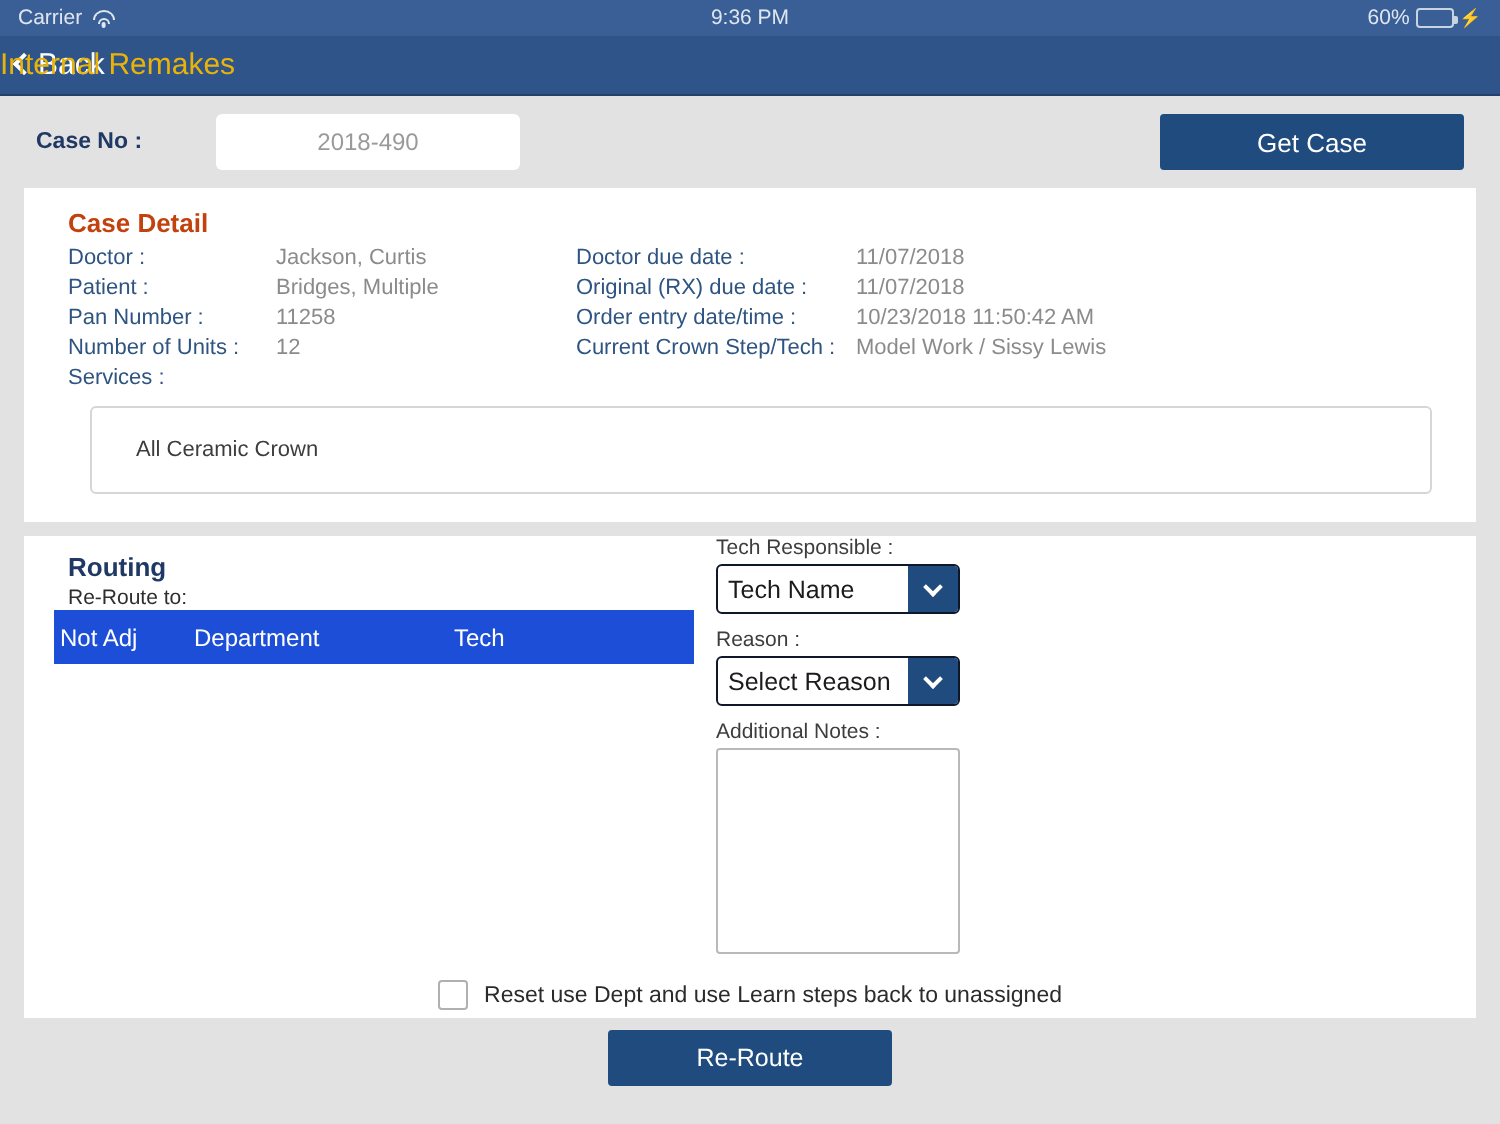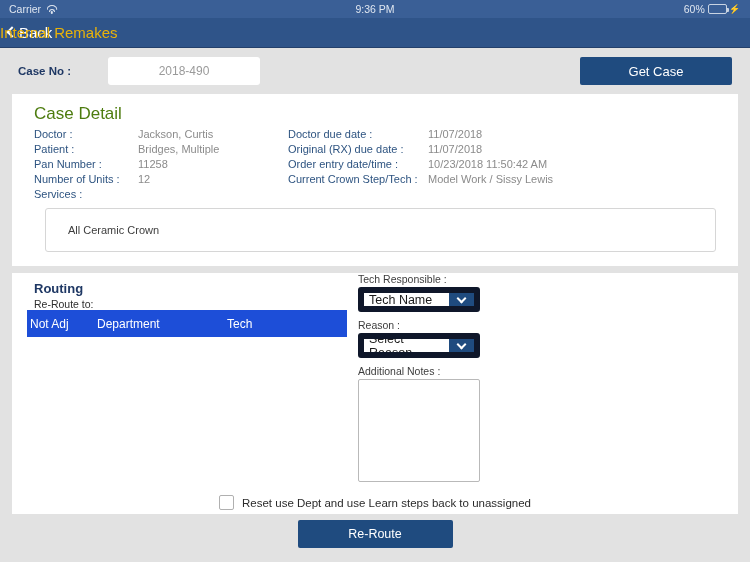--- a/index.html
+++ b/index.html
@@ -109,21 +109,21 @@
     font-family: "Liberation Sans", sans-serif;
   }
 
   
   .card {
     background: #ffffff;
     margin: 0 12px;
   }
   .card-detail { padding: 10px 0 14px 0; }
   .section-title {
-    font-size: 17px; font-weight: normal; color: #4d7c0f;
+    font-size: 13px; font-weight: bold; color: #c2410c;
     padding-left: 22px; margin-bottom: 4px;
   }
 
   .detail-grid {
     display: grid;
     grid-template-columns: 104px 150px 140px auto;
     row-gap: 3px;
     padding-left: 22px;
     font-size: 11px;
   }
@@ -176,21 +176,21 @@
 
   
   .dd-col {
     position: absolute;
     left: 346px; top: 0px;
     width: 125px;
   }
   .dd-label { font-size: 10.5px; color: #3d3d3d; margin-bottom: 2px; }
   .dropdown {
     display: flex; height: 25px; width: 122px;
-    border: 6px solid #0f172a; border-radius: 3px;
+    border: 1px solid #0f172a; border-radius: 3px;
     background: #ffffff; overflow: hidden; cursor: pointer;
   }
   .dd-text {
     flex: 1; display: flex; align-items: center;
     padding-left: 5px; font-size: 12.5px; color: #1b1b1b;
   }
   .dd-arrow {
     width: 25px; background: #1f4b7f;
     display: flex; align-items: center; justify-content: center;
   }
@@ -249,21 +249,21 @@
     background: #fff; border-radius: 2px; cursor: pointer; flex: none;
   }
   .reset-text { font-size: 11.5px; color: #2b2b2b; }
 
   
   .footer {
     height: 40px;
     display: flex; align-items: center; justify-content: center;
   }
   .reroute-btn {
-    width: 155px; height: 28px;
+    width: 142px; height: 28px;
     background: #1f4b7f; color: #ffffff;
     border: none; border-radius: 2px;
     font-size: 12.5px; cursor: pointer;
     font-family: "Liberation Sans", sans-serif;
   }
 </style>
 </head>
 <body>
 
 <div class="statusbar">

